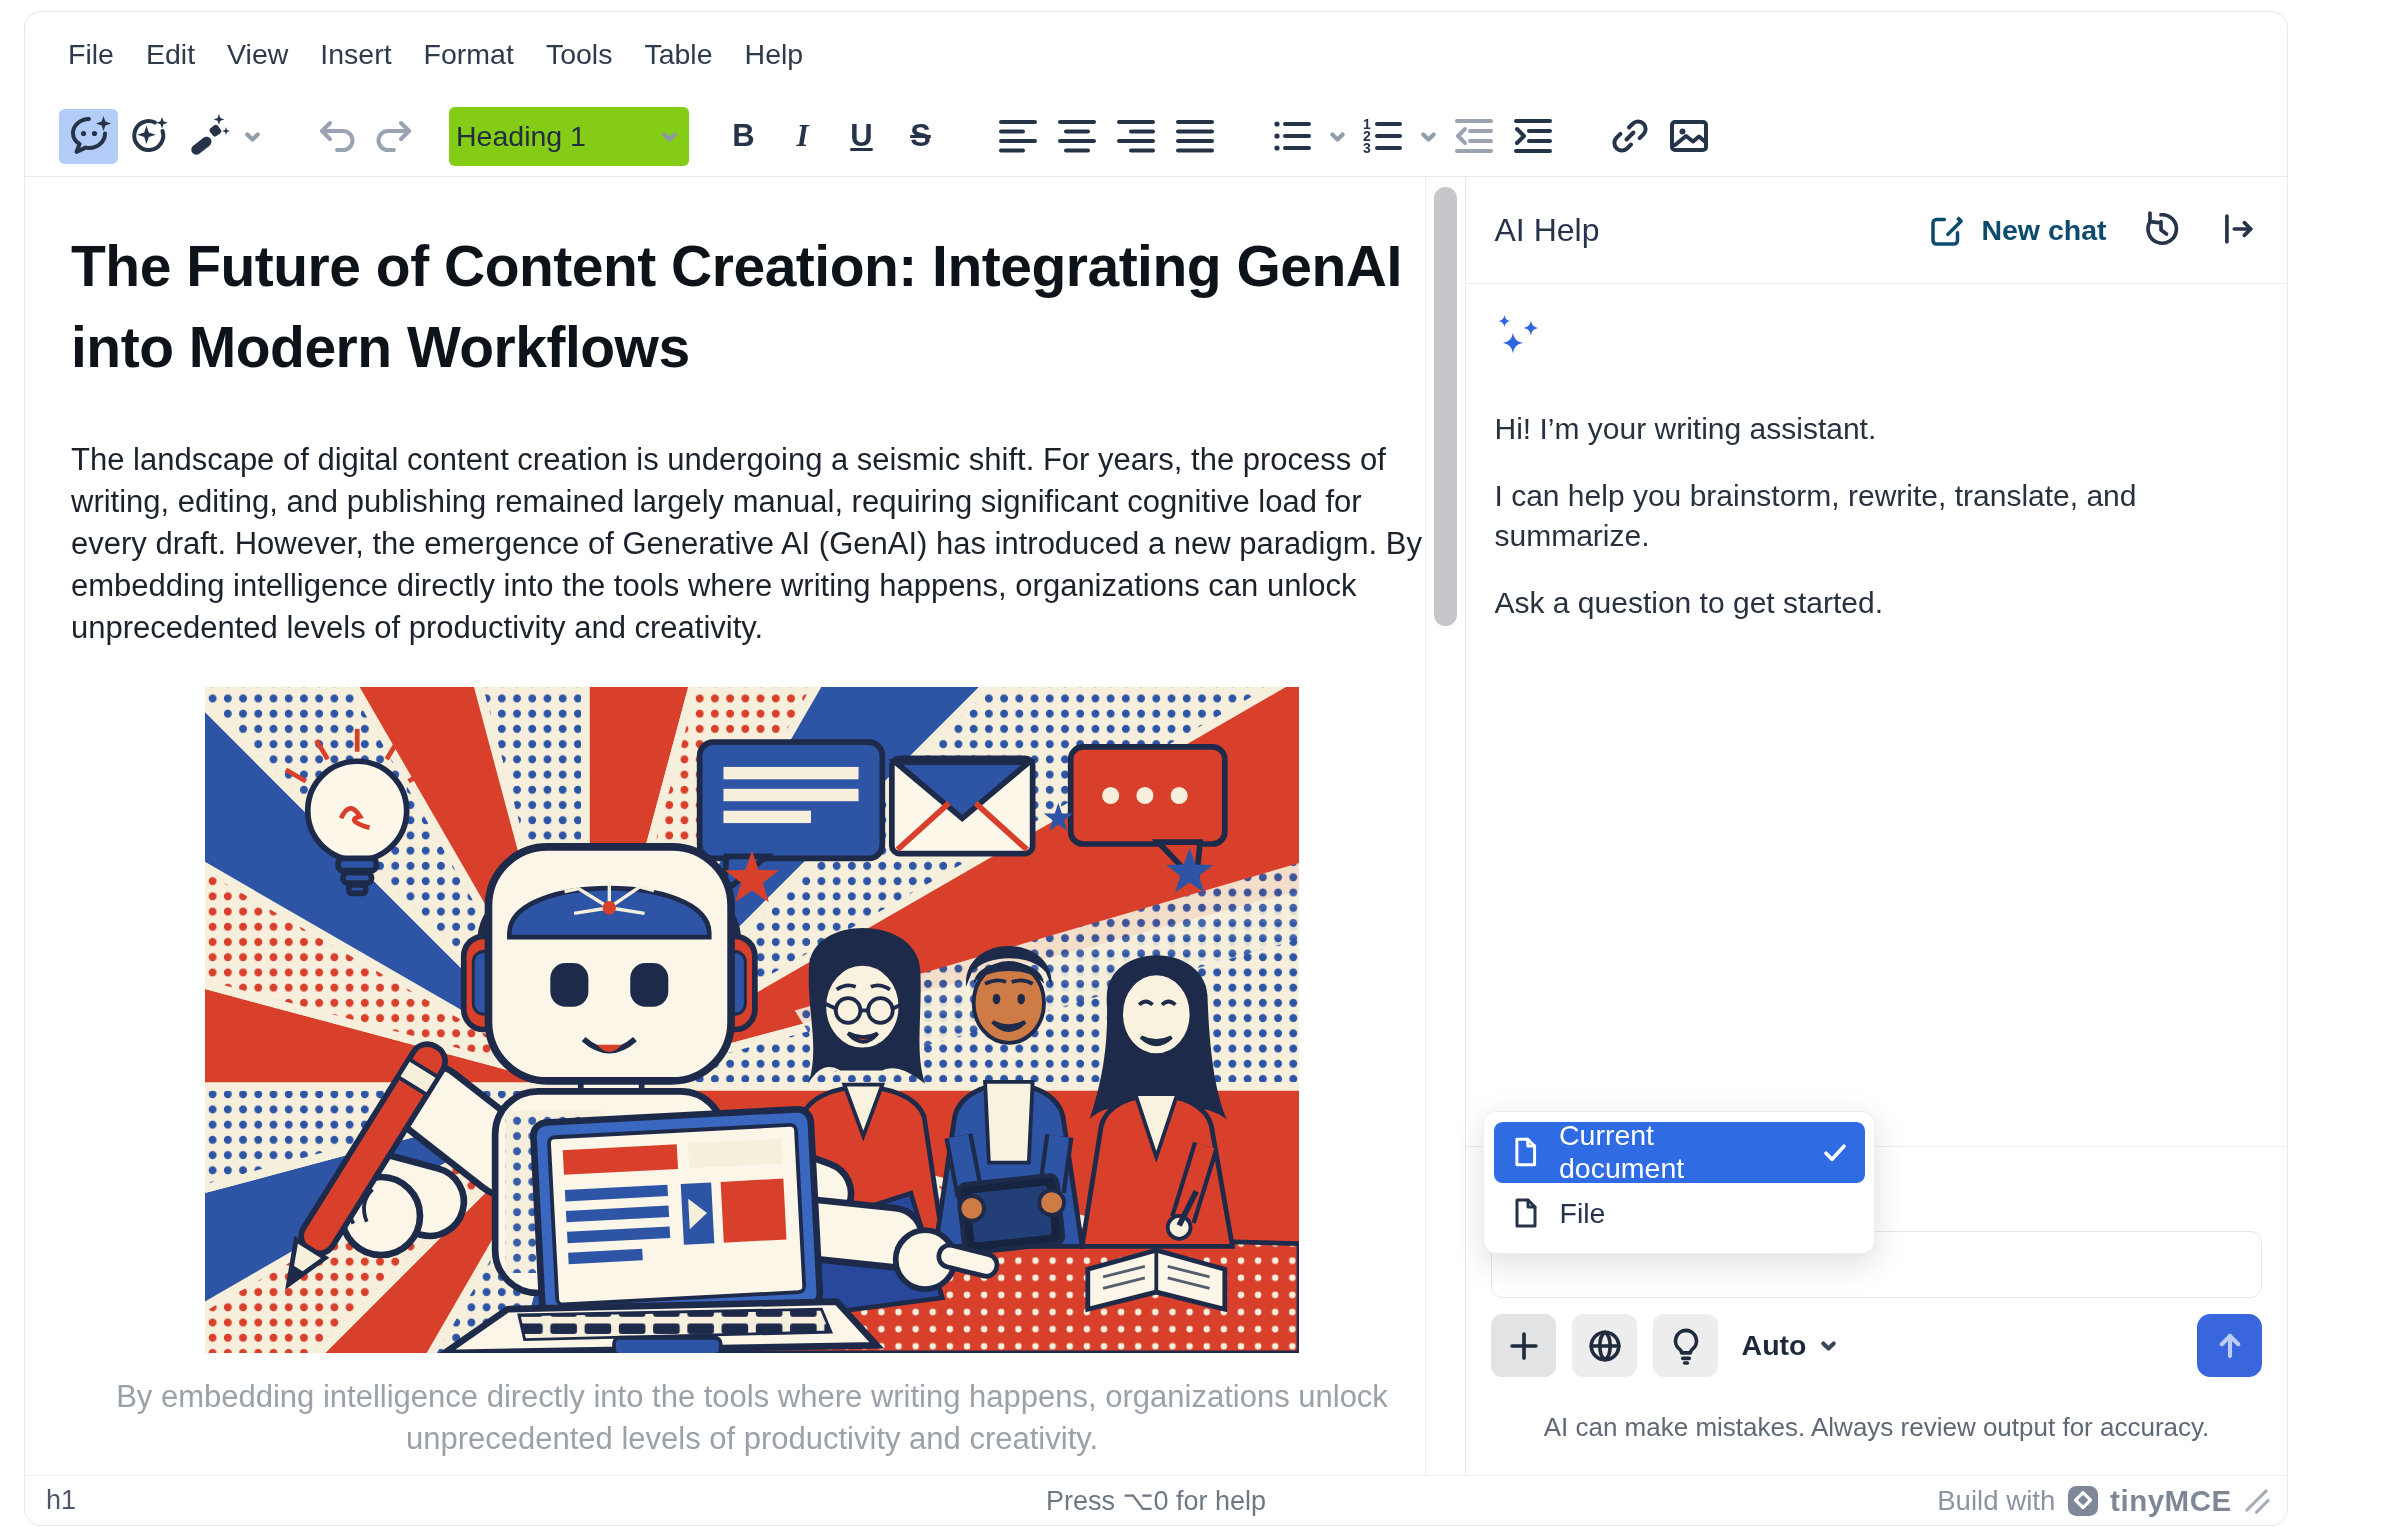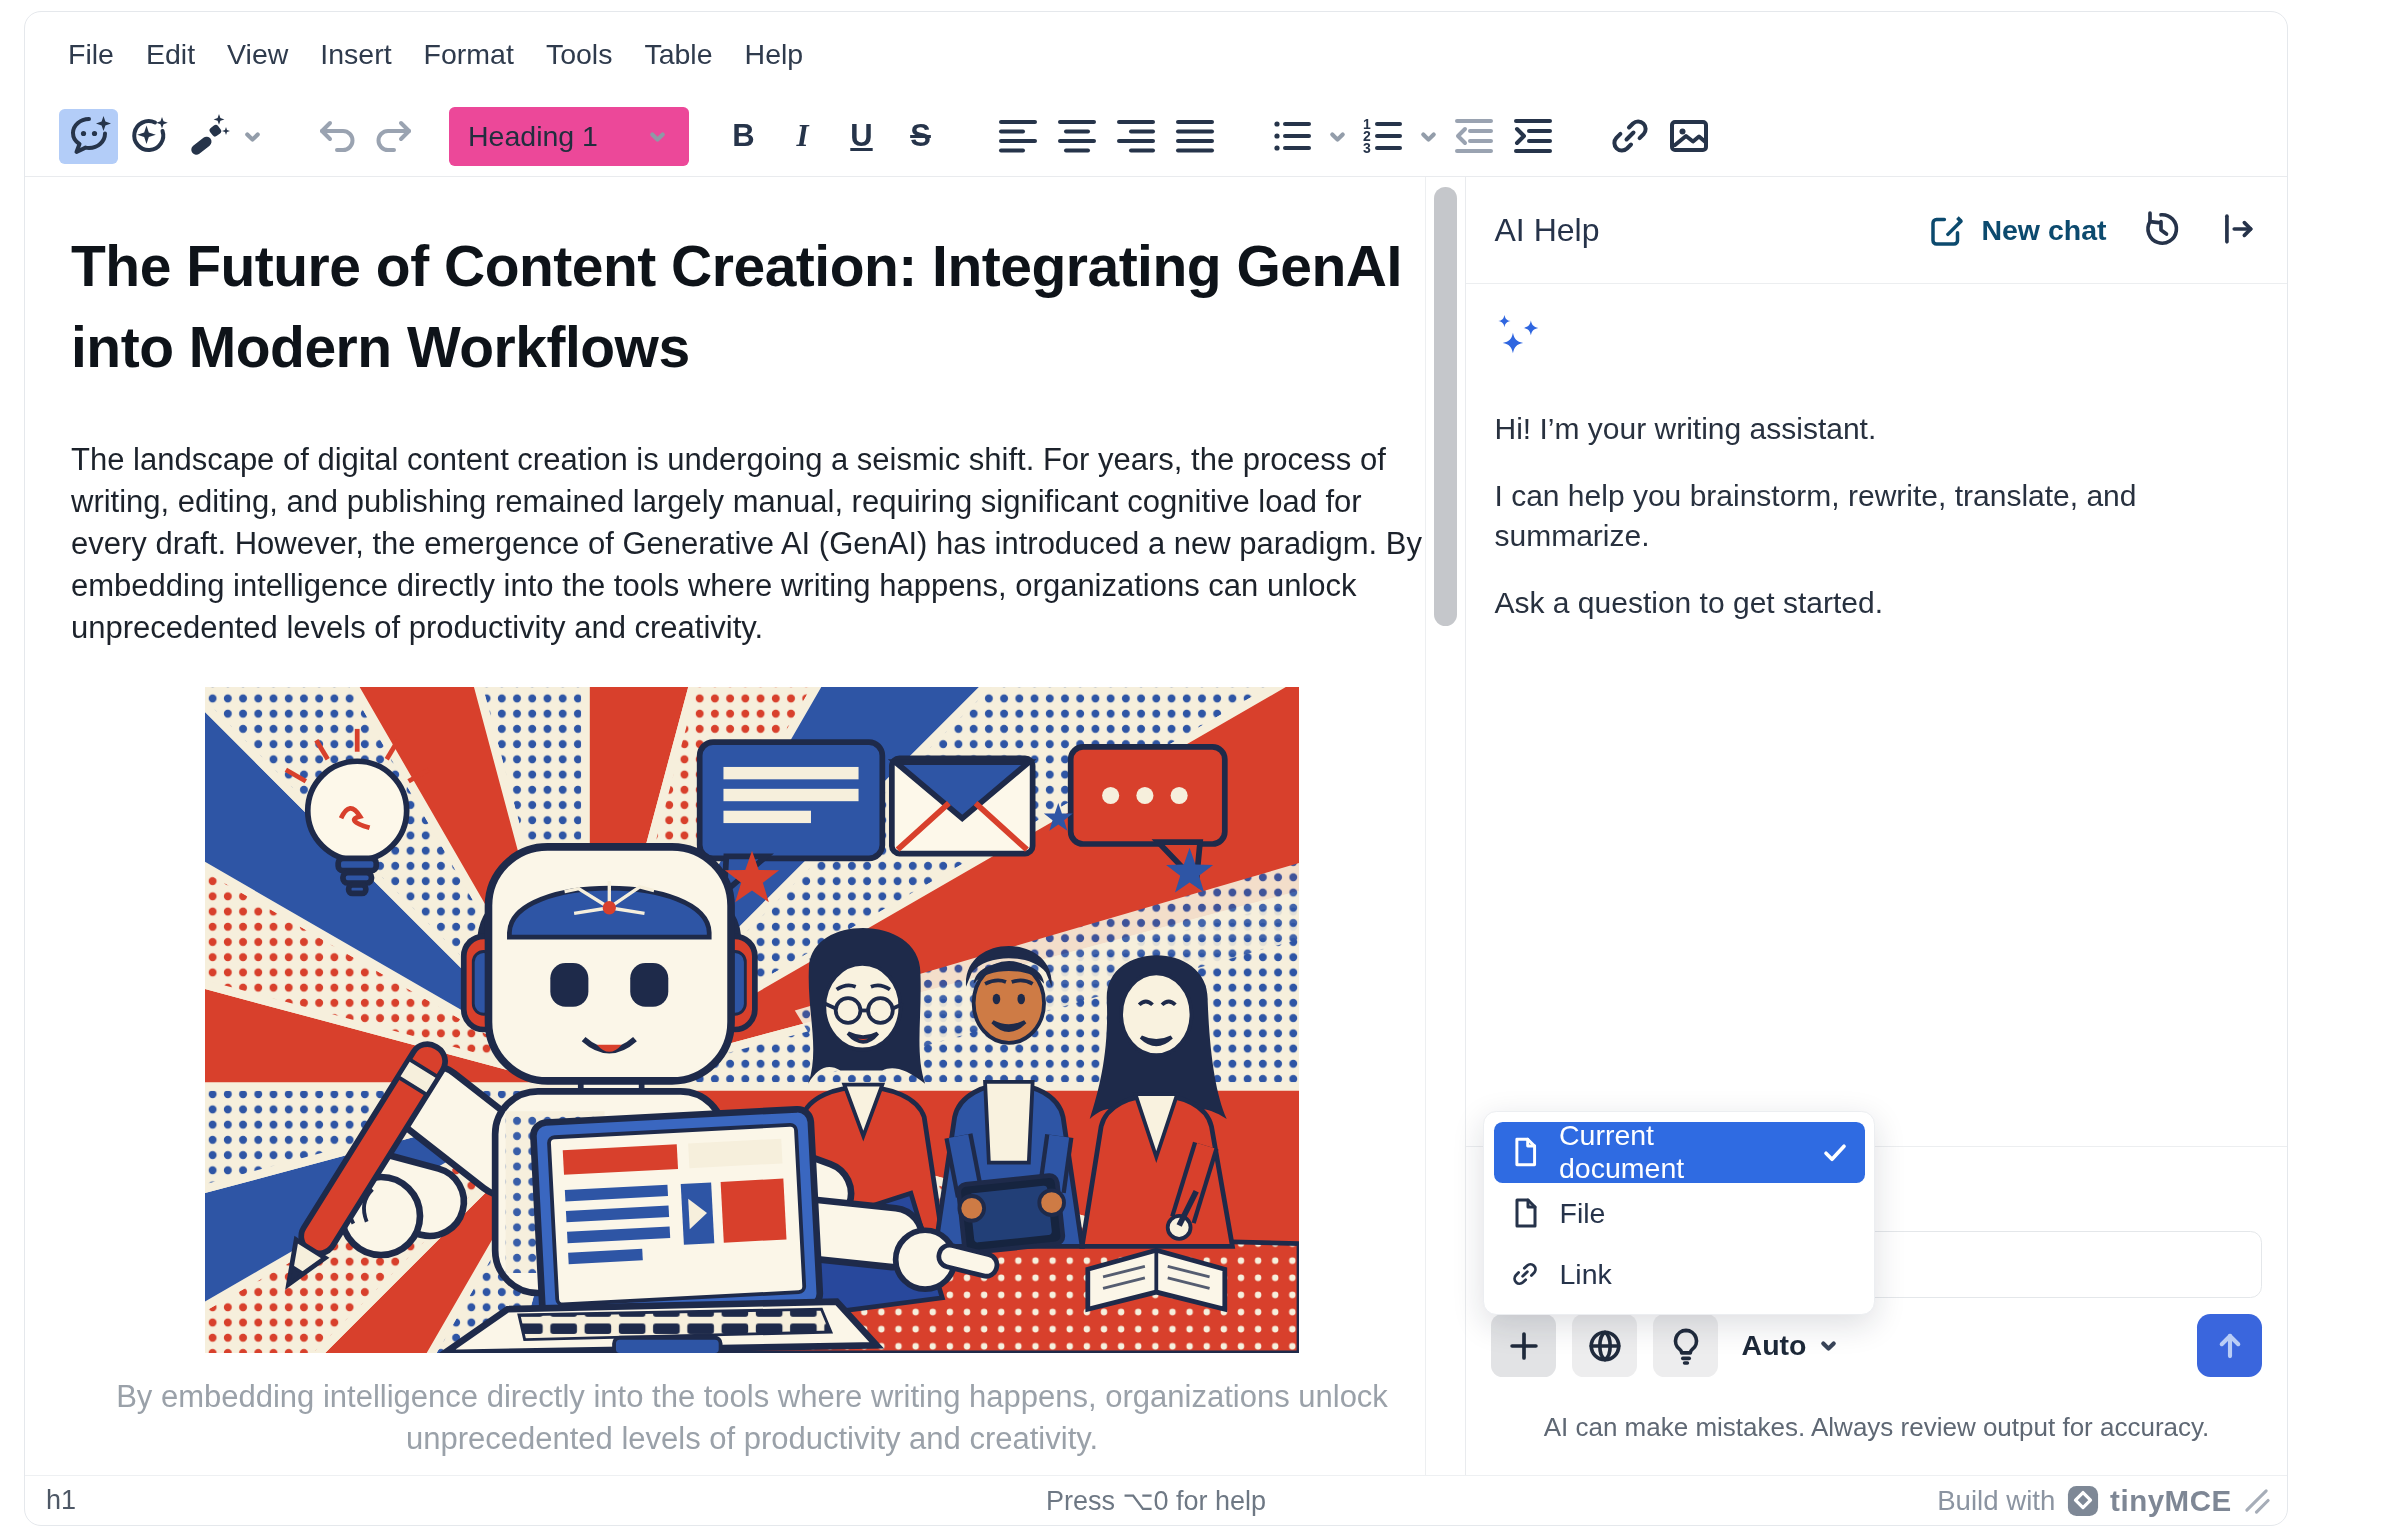--- a/index.html
+++ b/index.html
@@ -12,22 +12,22 @@
   .menu-item { font-size:28.5px; color:#2f3b4d; padding:9.5px 16px; border-radius:5.7px; cursor:default; }
   .toolbar { height:80px; display:flex; align-items:center; padding-left:34px; color:#26344a; }
   .tbtn { width:59px; height:55px; display:flex; align-items:center; justify-content:center; border-radius:5.7px; flex:none; }
   .tbtn.active { background:#b3cdf8; }
   .tbtn.disabled { color:#9aa3b1; }
   .tchev { width:32px; height:55px; display:flex; align-items:center; justify-content:center; color:#939daa; }
   .tgroup { display:flex; align-items:center; }
   .tgap { width:38px; flex:none; }
   .ic { stroke:currentColor; fill:none; stroke-width:4; stroke-linecap:round; stroke-linejoin:round; }
   .glyph { font-size:31px; font-weight:bold; color:#26344a; }
-  .select-box { width:240px; height:59px; background:#ec4899; border-radius:5.7px; display:flex; align-items:center;
-                justify-content:space-between; padding:0 19px; margin:0 25px; font-size:28.5px; color:#222e3e; }
+  .select-box { width:240px; height:59px; background:#84cc16; border-radius:5.7px; display:flex; align-items:center;
+                justify-content:space-between; padding:0 7px; margin:0 25px; font-size:28.5px; color:#222e3e; }
   
   .main { flex:1; display:flex; min-height:0; }
   .editor { flex:1; min-width:0; overflow:hidden; padding:34px 0 0 46px; position:relative; }
   .doc-title { font-size:57px; line-height:81px; font-weight:bold; color:#0e1319; margin-top:15px; max-width:1351px; letter-spacing:-0.5px;}
   .doc-para { font-size:31px; line-height:42px; color:#1c222b; margin-top:51px; max-width:1362px; }
   .doc-figure { margin-top:38px; width:1362px; text-align:center; }
   .doc-figure svg { display:block; margin:0 auto; }
   .doc-caption { margin-top:23px; font-size:31px; line-height:42px; color:#9aa1a9; }
   .scrollgutter { width:40px; flex:none; border-left:1.9px solid #edeff1; position:relative; }
   .scrollthumb { position:absolute; left:7.6px; top:9.5px; width:23px; height:439px; border-radius:11.4px; background:#c5c7cb; }
@@ -553,28 +553,20 @@
             <path d="M5 15 l6 6 L23 8"></path>
           </svg>
         </div>
         <div class="ctx-item">
           <svg width="32" height="32" viewBox="0 0 32 32" style="stroke:#26334a;fill:none;stroke-width:3;stroke-linecap:round;stroke-linejoin:round">
             <path d="M8 3 h11 l7 7 v19 h-18 Z"></path>
               <path d="M19 3 v7 h7"></path>
           </svg>
           <span>File</span>
         </div>
-        <div class="ctx-item">
-          <svg width="32" height="32" viewBox="0 0 48 48" style="stroke:#26334a;fill:none;stroke-width:4.2;stroke-linecap:round;stroke-linejoin:round">
-            <path d="M20.5 27.5 L27.5 20.5"></path>
-            <path d="M23 15.5 l4 -4 a7.5 7.5 0 0 1 10.6 10.6 l-4 4"></path>
-            <path d="M25 32.5 l-4 4 a7.5 7.5 0 0 1 -10.6 -10.6 l4 -4"></path>
-          </svg>
-          <span>Link</span>
-        </div>
       </div>
     </div>
   </div>
 
   <div class="statusbar">
     <span class="sb-path">h1</span>
     <span class="sb-help">Press ⌥0 for help</span>
     <div class="sb-brand">
       <span>Build with</span>
       <svg width="32" height="32" viewBox="0 0 34 34">

